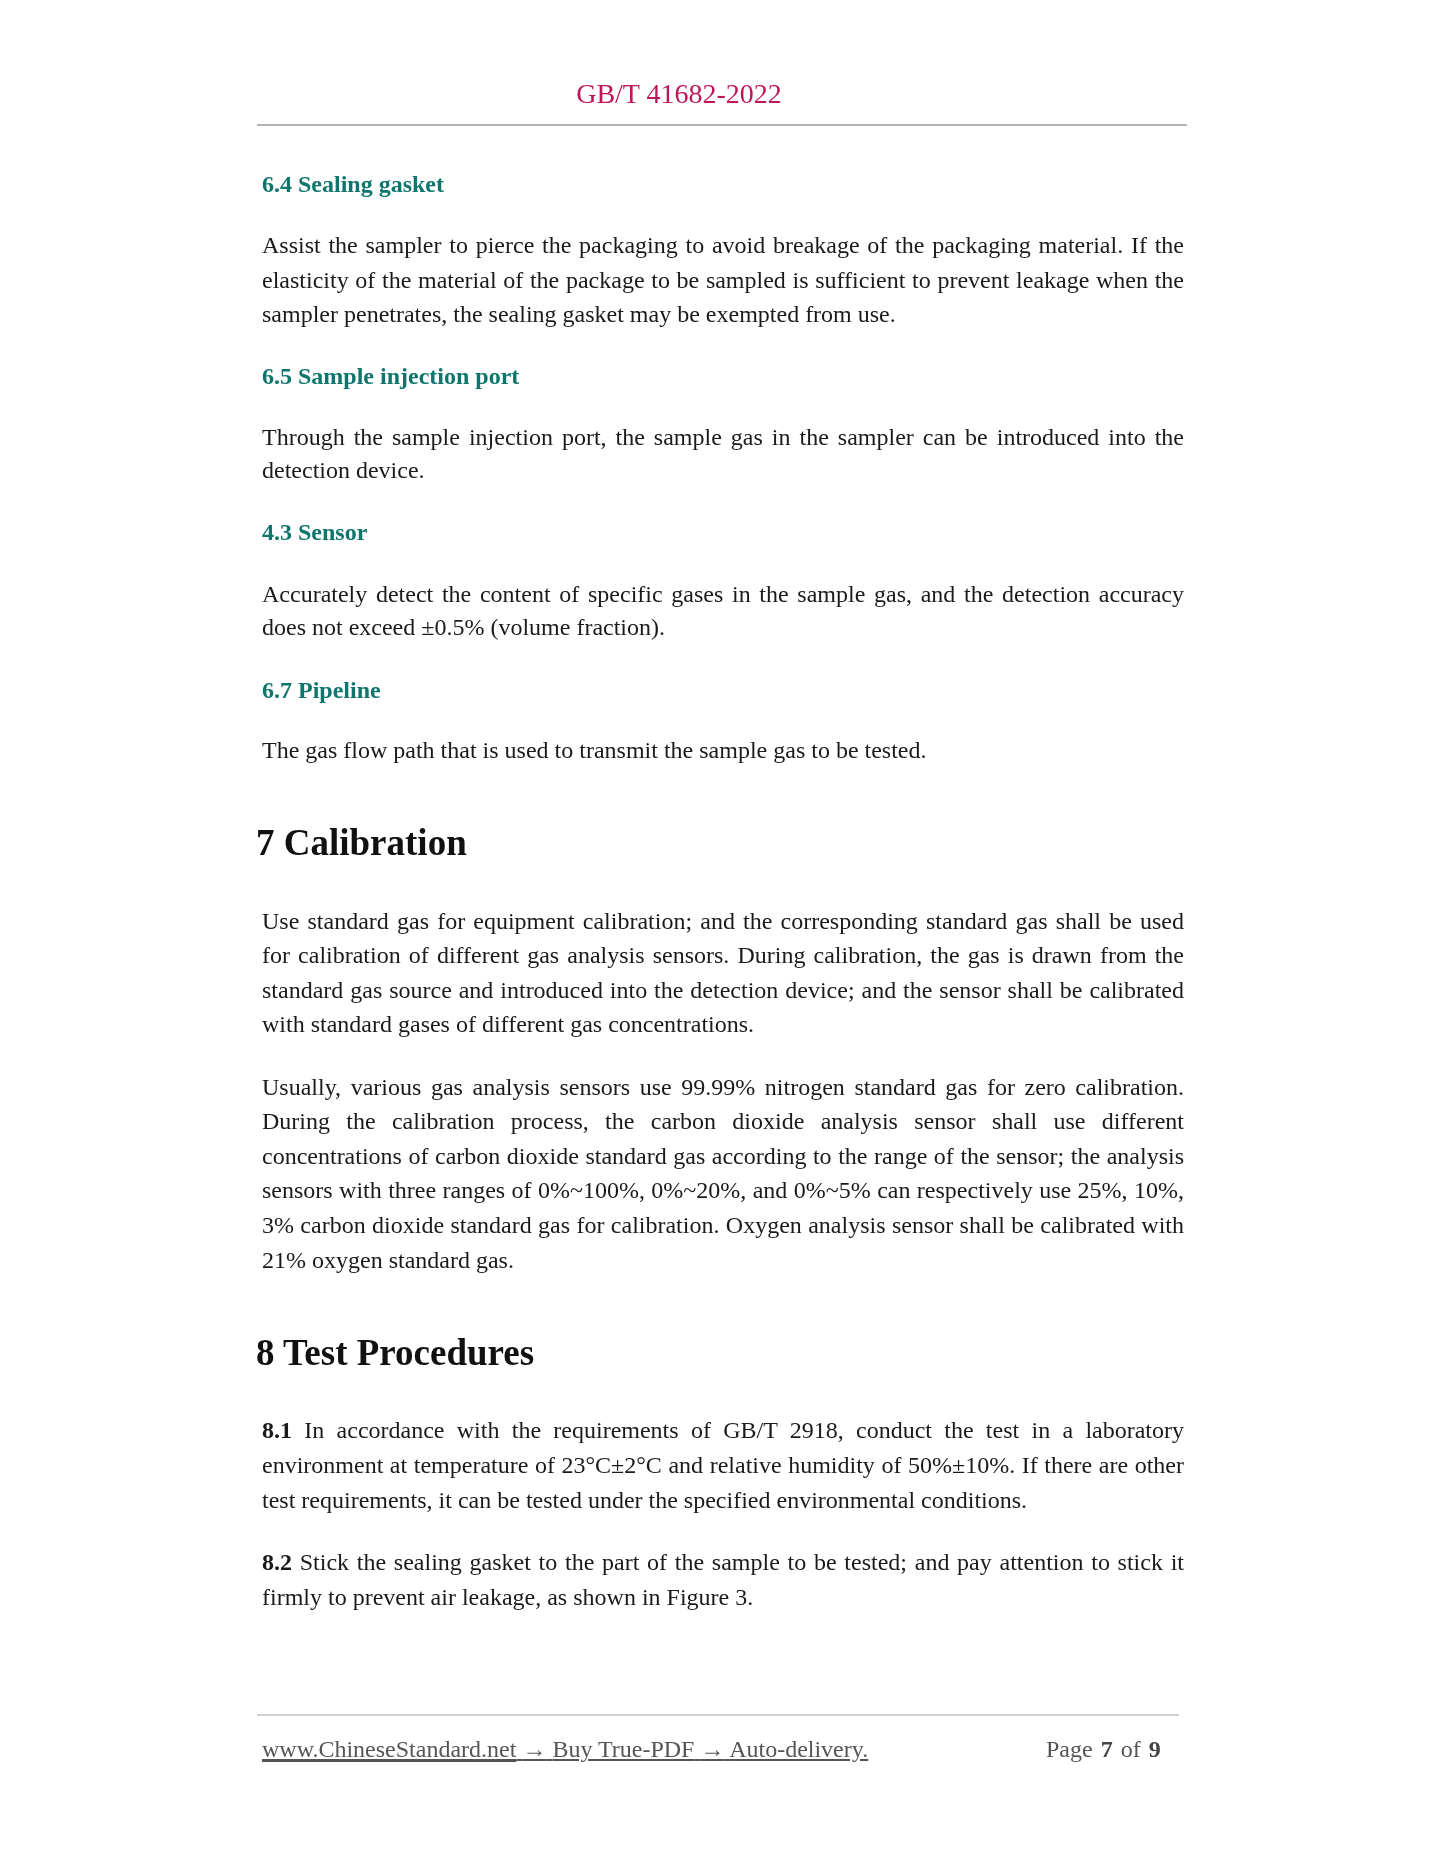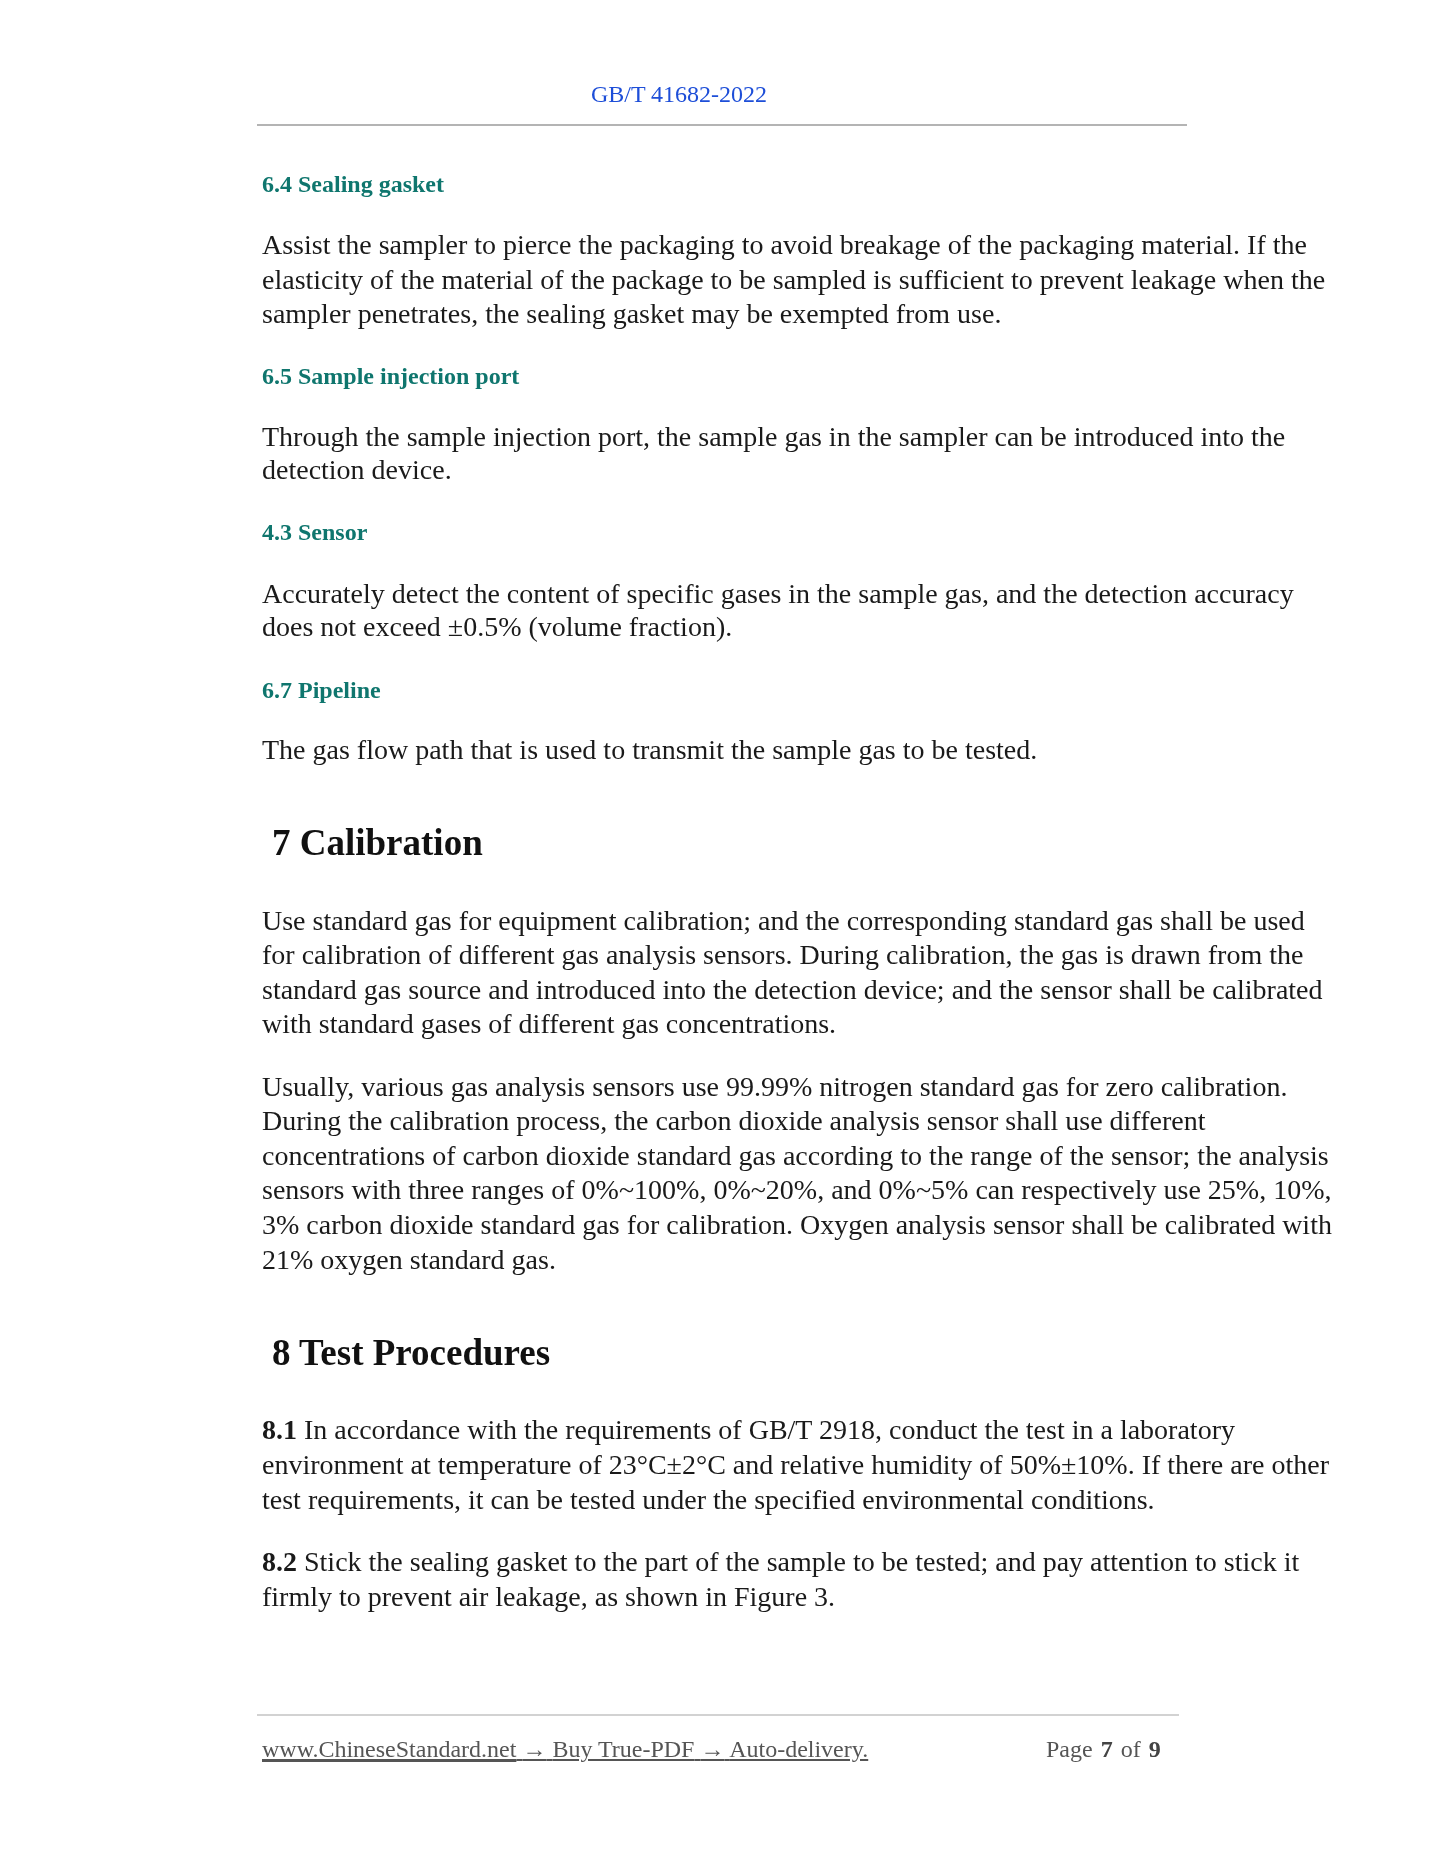--- a/index.html
+++ b/index.html
@@ -1,25 +1,25 @@
 <!DOCTYPE html>
 <html><head>
 <meta charset="utf-8">
 <style>
   html, body { margin:0; padding:0; background:#ffffff; }
   body { width:1445px; height:1870px; position:relative; overflow:hidden;
          font-family:"Liberation Serif", "DejaVu Serif", serif; color:#111; }
   .abs { position:absolute; white-space:nowrap; }
-  .hdr { top:77px; left:0; width:1358px; text-align:center; font-size:24px; line-height:34px; color:#1d4ed8; }
+  .hdr { top:77px; left:0; width:1358px; text-align:center; font-size:28px; line-height:34px; color:#be185d; }
   .rule { position:absolute; height:2px; background:#b4b4b4; }
   .rule.top { top:124px; left:257px; width:930px; }
   .rule.bot { top:1714px; left:257px; width:922px; background:#d2d2d2; }
   .sub { left:262px; font-size:24px; line-height:34px; font-weight:bold; color:#0f766e; }
-  .sec { left:272px; font-size:37px; line-height:42px; font-weight:bold; color:#111;text-align:right; }
-  .ln { position:absolute; left:262px; width:922px; font-size:28px; line-height:34px; white-space:nowrap;
+  .sec { left:256px; font-size:37px; line-height:42px; font-weight:bold; color:#111;text-align:right; }
+  .ln { position:absolute; left:262px; width:922px; font-size:24px; line-height:34px; white-space:nowrap;
         text-align:justify; text-align-last:justify; color:#1a1a1a; }
   .ln.last { text-align:left; text-align-last:left; }
   .ln b { font-weight:bold; }
   .ftr { top:1732px; font-size:24px; line-height:34px; color:#555; }
   .ftr.left { left:262px;text-decoration:underline; }
   .ftr.right { left:1046px;text-align:center; }
   .link { color:#555; text-decoration:underline; text-underline-offset:3px; }
   .ftr .num { font-weight:bold; color:#444; }
   .gap { display:inline-block; width:8px; }
 </style>

